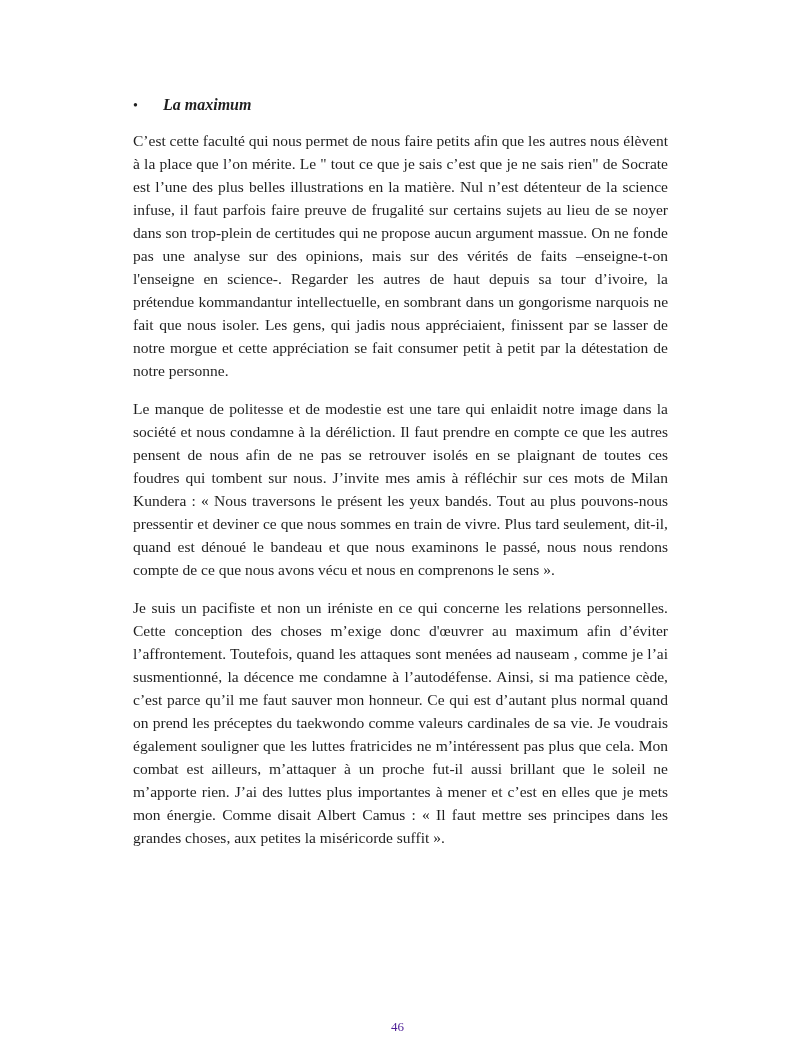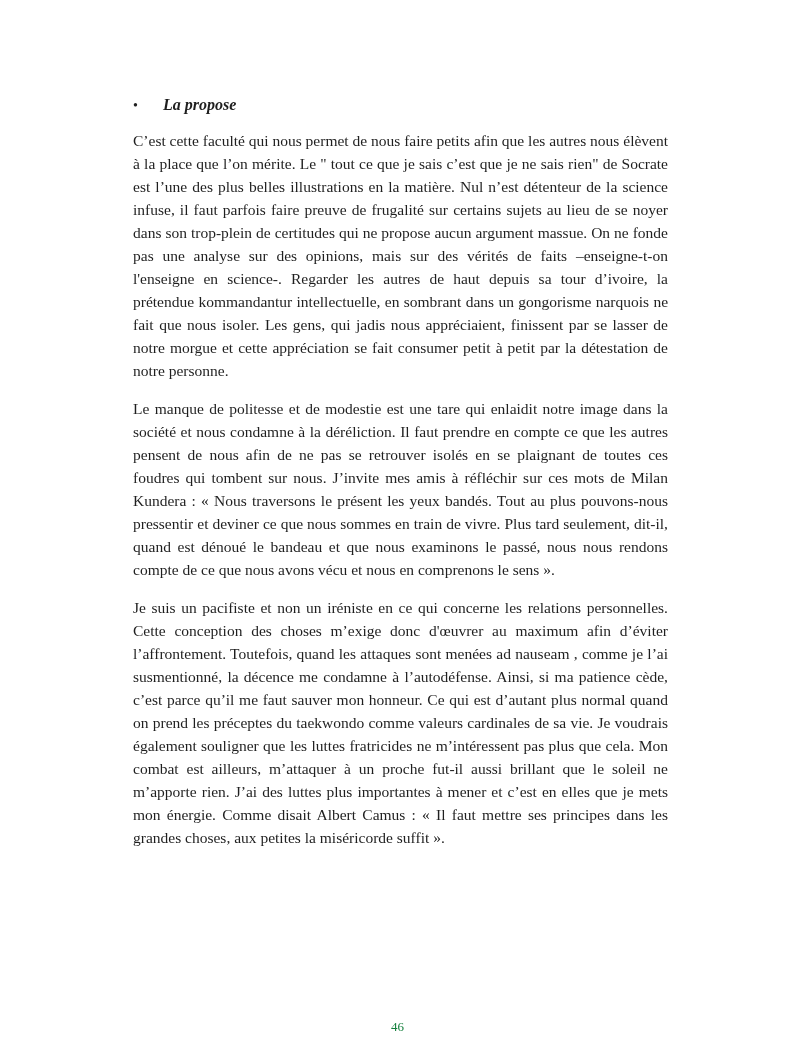--- a/index.html
+++ b/index.html
@@ -46,31 +46,31 @@
   }
   .it {
   }
   .page-number {
     position: absolute;
     bottom: 28px;
     left: 0;
     right: 0;
     text-align: center;
     font-size: 13px;
-    color: #15803d;
+    color: #4c1d95;
   }
 </style>
 </head>
 <body>
 
 <div class="page">
   <div class="content">
     <div class="heading">
       <span class="bullet">•</span>
-      <span class="heading-title">La propose</span>
+      <span class="heading-title">La maximum</span>
     </div>
     <div id="paragraphs">
         <p class="para"><span>C’est cette faculté qui nous permet de nous faire petits afin que les autres nous élèvent à la place que l’on mérite. Le " </span><span class="it">tout ce que je sais c’est que je ne sais rien"</span><span> de Socrate est l’une des plus belles illustrations en la matière. Nul n’est détenteur de la science infuse, il faut parfois faire preuve de frugalité sur certains sujets au lieu de se noyer dans son trop-plein de certitudes qui ne propose aucun argument massue. On ne fonde pas une analyse sur des opinions, mais sur des vérités de faits –enseigne-t-on l'enseigne en science-. Regarder les autres de haut depuis sa tour d’ivoire, la prétendue </span><span class="it">kommandantur</span><span> intellectuelle, en sombrant dans un gongorisme narquois ne fait que nous isoler. Les gens, qui jadis nous appréciaient, finissent par se lasser de notre morgue et cette appréciation se fait consumer petit à petit par la détestation de notre personne.</span></p>
         <p class="para"><span>Le manque de politesse et de modestie est une tare qui enlaidit notre image dans la société et nous condamne à la déréliction. Il faut prendre en compte ce que les autres pensent de nous afin de ne pas se retrouver isolés en se plaignant de toutes ces foudres qui tombent sur nous. J’invite mes amis à réfléchir sur ces mots de </span><span class="it">Milan Kundera</span><span> : </span><span class="it">« Nous traversons le présent les yeux bandés. Tout au plus pouvons-nous pressentir et deviner ce que nous sommes en train de vivre. Plus tard seulement, dit-il, quand est dénoué le bandeau et que nous examinons le passé, nous nous rendons compte de ce que nous avons vécu et nous en comprenons le sens</span><span> ».</span></p>
         <p class="para"><span>Je suis un pacifiste et non un iréniste en ce qui concerne les relations personnelles. Cette conception des choses m’exige donc d'œuvrer au maximum afin d’éviter l’affrontement. Toutefois, quand les attaques sont menées </span><span class="it">ad nauseam</span><span> , comme je l’ai susmentionné, la décence me condamne à l’autodéfense. Ainsi, si ma patience cède, c’est parce qu’il me faut sauver mon honneur. Ce qui est d’autant plus normal quand on prend les préceptes du taekwondo comme valeurs cardinales de sa vie. Je voudrais également souligner que les luttes fratricides ne m’intéressent pas plus que cela. Mon combat est ailleurs, m’attaquer à un proche fut-il aussi brillant que le soleil ne m’apporte rien. J’ai des luttes plus importantes à mener et c’est en elles que je mets mon énergie.  Comme disait </span><span class="it">Albert Camus</span><span> : « </span><span class="it">Il faut mettre ses principes dans les grandes choses, aux petites la miséricorde suffit</span><span> ».</span></p>
       </div>
   </div>
   <div class="page-number">46</div>
 </div>
 

